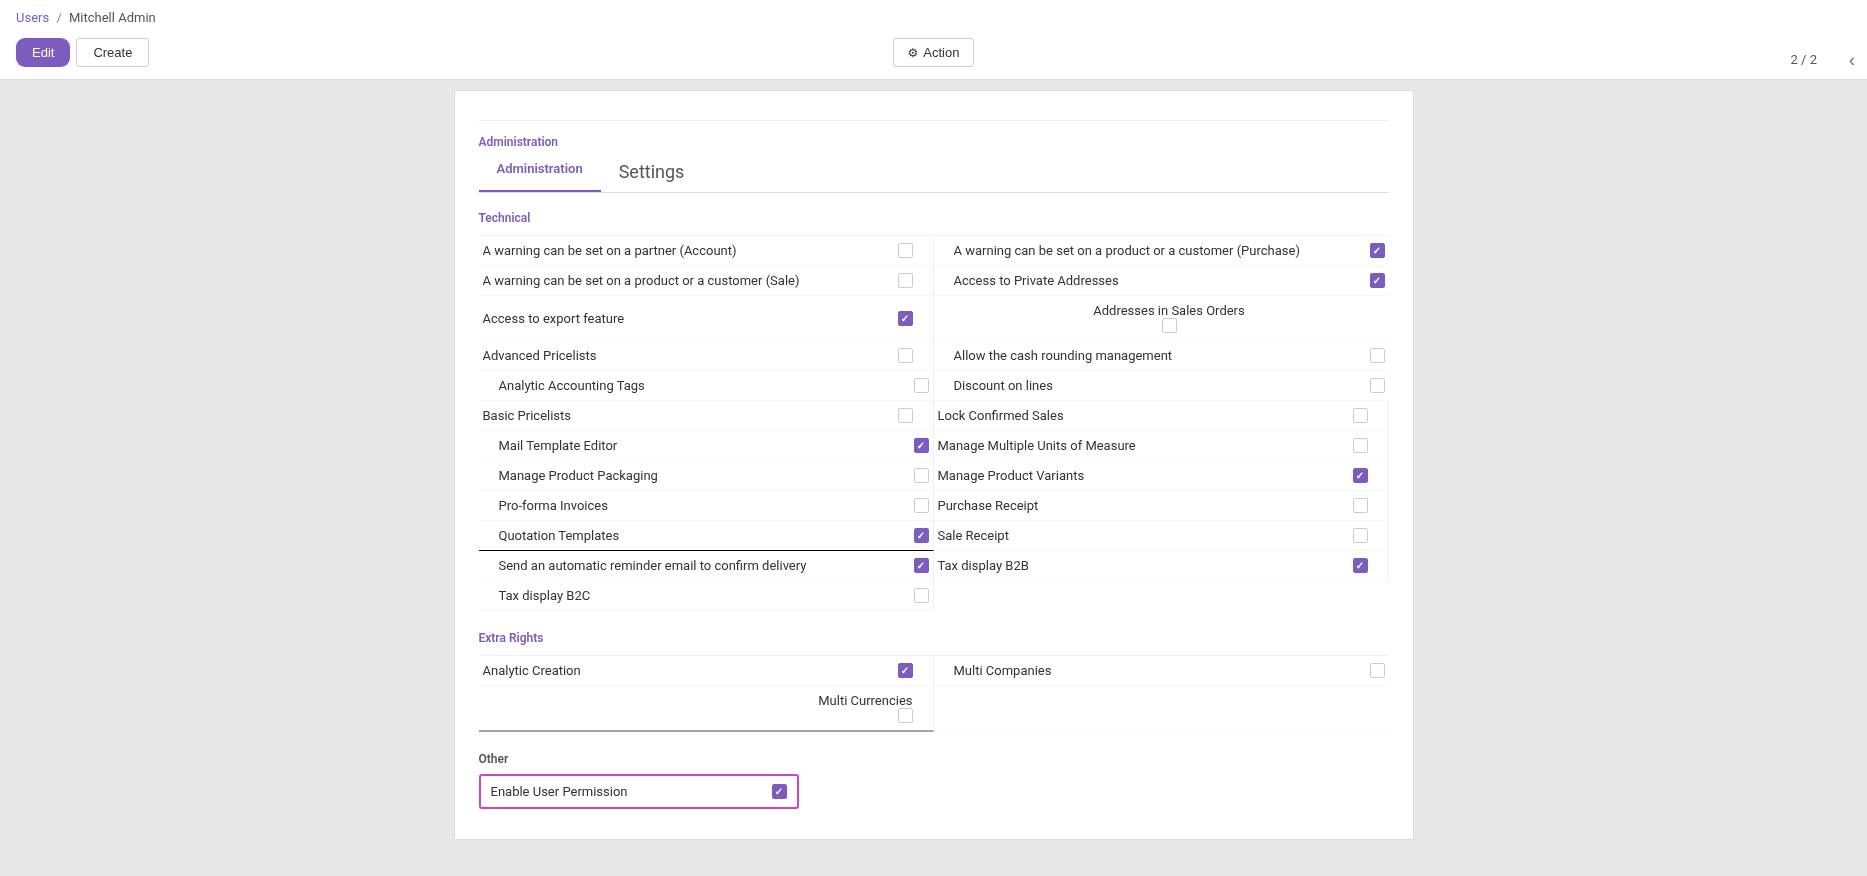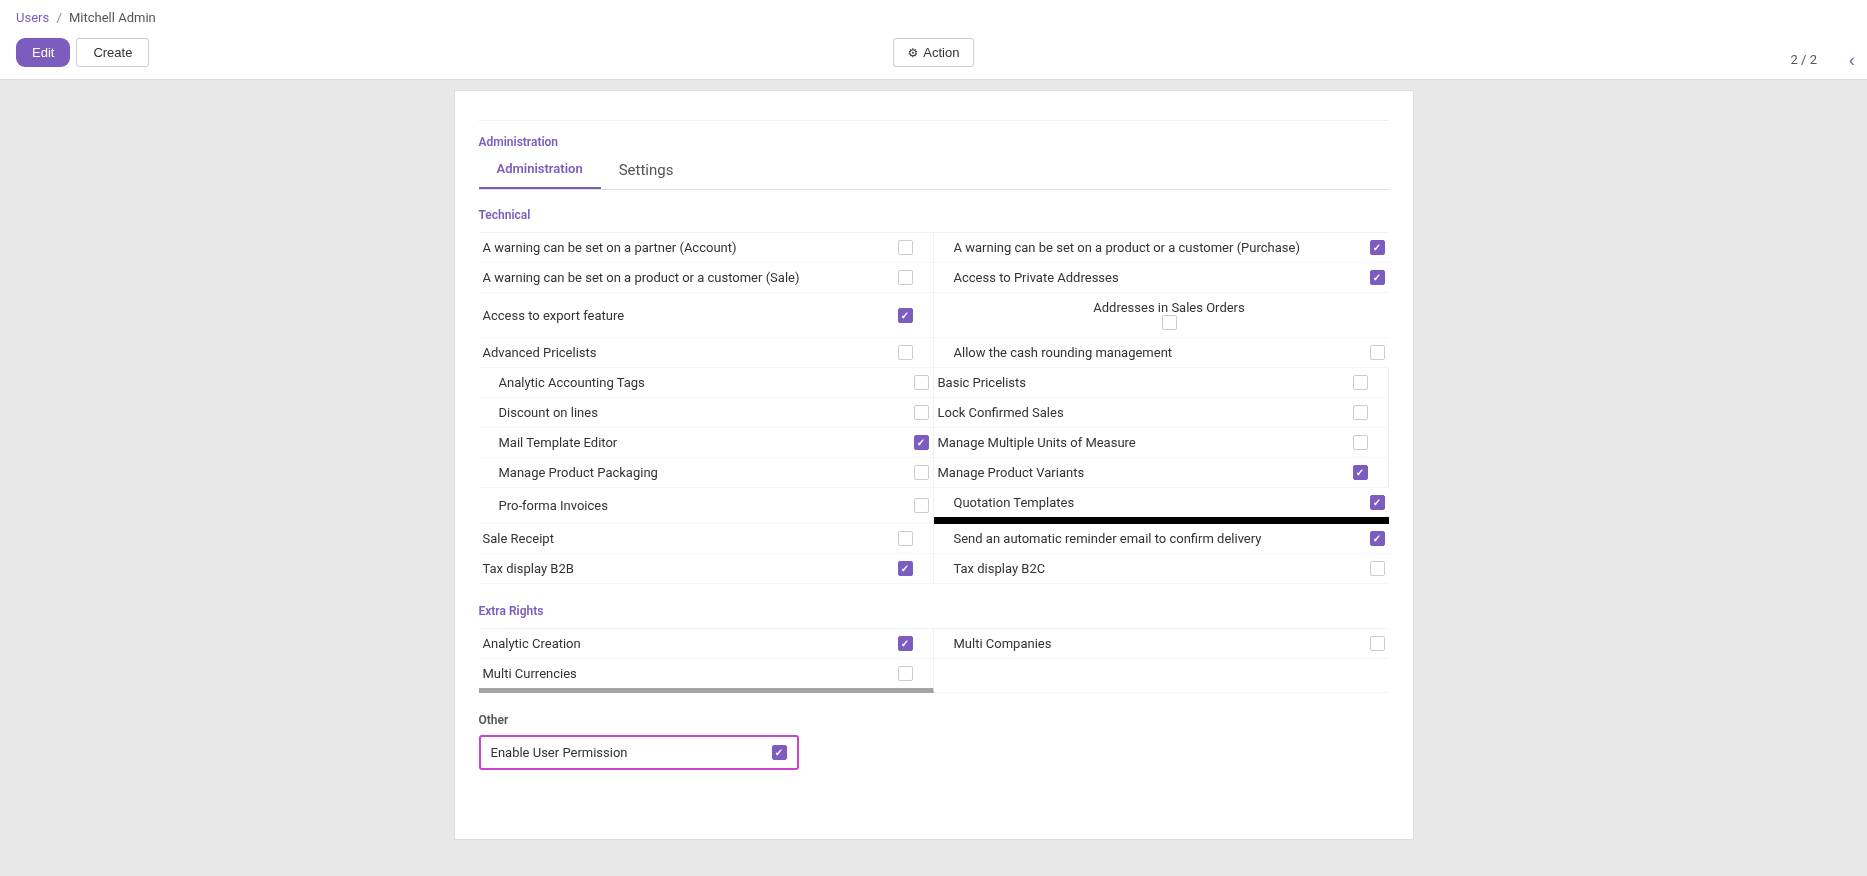--- a/index.html
+++ b/index.html
@@ -77,21 +77,21 @@
     <div style="height:30px; border-bottom:1px solid #eee; display:flex; align-items:center;">
       
     </div>
 
     <div style="color:#7c5cbf; font-weight:600; font-size:12px; margin: 14px 0 4px 0;">Administration</div>
 
     <div style="display:flex; border-bottom:1px solid #ddd; margin-bottom:18px;">
       <div style="padding:8px 18px; font-size:13px; color:#7c5cbf; font-weight:600; border-bottom:2px solid #7c5cbf; cursor:pointer;">
         <span>Administration</span>
       </div>
-      <div style="padding:8px 18px; font-size:15px; color:#555; border-bottom:2px solid transparent; cursor:pointer;">
+      <div style="padding:8px 18px; font-size:18px; color:#555; border-bottom:2px solid transparent; cursor:pointer;">
         <span>Settings</span>
       </div>
     </div>
 
     <div style="color:#7c5cbf; font-weight:600; font-size:12px; margin-bottom:10px;">Technical</div>
 
     <div style="display:grid; grid-template-columns:1fr 1fr; border-top:1px solid #f0f0f0;">
 
       <div class="permission-row" style="display:flex; align-items:center; justify-content:space-between; padding:7px 20px 7px 4px; border-bottom:1px solid #f5f5f5; border-right:1px solid #f0f0f0;">
         <span>A warning can be set on a partner (Account)</span>
@@ -127,28 +127,28 @@
       <div class="permission-row" style="display:flex; align-items:center; justify-content:space-between; padding:7px 4px 7px 20px; border-bottom:1px solid #f5f5f5;">
         <span>Allow the cash rounding management</span>
         <div style="width:15px;height:15px;border:1px solid #ccc;border-radius:2px;background:#fff;flex-shrink:0;cursor:pointer;"></div>
       </div>
 
       <div class="permission-row" style="display:flex; align-items:center; justify-content:space-between; padding:7px 4px 7px 20px; border-bottom:1px solid #f5f5f5;">
         <span>Analytic Accounting Tags</span>
         <div style="width:15px;height:15px;border:1px solid #ccc;border-radius:2px;background:#fff;flex-shrink:0;cursor:pointer;"></div>
       </div>
 
+      <div class="permission-row" style="display:flex; align-items:center; justify-content:space-between; padding:7px 4px 7px 20px; border-bottom:1px solid #f5f5f5;">
+        <span>Discount on lines</span>
+        <div style="width:15px;height:15px;border:1px solid #ccc;border-radius:2px;background:#fff;flex-shrink:0;cursor:pointer;"></div>
+      </div>
       <div class="permission-row" style="display:flex; align-items:center; justify-content:space-between; padding:7px 20px 7px 4px; border-bottom:1px solid #f5f5f5; border-right:1px solid #f0f0f0;">
         <span>Basic Pricelists</span>
         <div style="width:15px;height:15px;border:1px solid #ccc;border-radius:2px;background:#fff;flex-shrink:0;cursor:pointer;"></div>
       </div>
-      <div class="permission-row" style="display:flex; align-items:center; justify-content:space-between; padding:7px 4px 7px 20px; border-bottom:1px solid #f5f5f5;">
-        <span>Discount on lines</span>
-        <div style="width:15px;height:15px;border:1px solid #ccc;border-radius:2px;background:#fff;flex-shrink:0;cursor:pointer;"></div>
-      </div>
 
       <div class="permission-row" style="display:flex; align-items:center; justify-content:space-between; padding:7px 20px 7px 4px; border-bottom:1px solid #f5f5f5; border-right:1px solid #f0f0f0;">
         <span>Lock Confirmed Sales</span>
         <div style="width:15px;height:15px;border:1px solid #ccc;border-radius:2px;background:#fff;flex-shrink:0;cursor:pointer;"></div>
       </div>
       <div class="permission-row" style="display:flex; align-items:center; justify-content:space-between; padding:7px 4px 7px 20px; border-bottom:1px solid #f5f5f5;">
         <span>Mail Template Editor</span>
         <div style="width:15px;height:15px;border:1px solid #7c5cbf;border-radius:2px;background:#7c5cbf;display:flex;align-items:center;justify-content:center;flex-shrink:0;cursor:pointer;color:#fff;font-size:10px;font-weight:bold;">✓</div>
       </div>
 
@@ -163,21 +163,25 @@
 
       <div class="permission-row" style="display:flex; align-items:center; justify-content:space-between; padding:7px 20px 7px 4px; border-bottom:1px solid #f5f5f5; border-right:1px solid #f0f0f0;">
         <span>Manage Product Variants</span>
         <div style="width:15px;height:15px;border:1px solid #7c5cbf;border-radius:2px;background:#7c5cbf;display:flex;align-items:center;justify-content:center;flex-shrink:0;cursor:pointer;color:#fff;font-size:10px;font-weight:bold;">✓</div>
       </div>
       <div class="permission-row" style="display:flex; align-items:center; justify-content:space-between; padding:7px 4px 7px 20px; border-bottom:1px solid #f5f5f5;">
         <span>Pro-forma Invoices</span>
         <div style="width:15px;height:15px;border:1px solid #ccc;border-radius:2px;background:#fff;flex-shrink:0;cursor:pointer;"></div>
       </div>
 
-      <div class="permission-row" style="display:flex; align-items:flex-start; justify-content:space-between; padding:7px 4px 7px 20px; border-bottom:7px solid #000000;">
+      <div class="permission-row" style="display:flex; align-items:center; justify-content:space-between; padding:7px 20px 7px 4px; border-bottom:1px solid #f5f5f5; border-right:1px solid #f0f0f0;">
+        <span>Purchase Receipt</span>
+        <div style="width:15px;height:15px;border:1px solid #ccc;border-radius:2px;background:#fff;flex-shrink:0;cursor:pointer;"></div>
+      </div>
+      <div class="permission-row" style="display:flex; align-items:flex-start; justify-content:space-between; padding:7px 4px 7px 20px; border-bottom:1px solid #000000;">
         <span>Quotation Templates</span>
         <div style="width:15px;height:15px;border:1px solid #7c5cbf;border-radius:2px;background:#7c5cbf;display:flex;align-items:center;justify-content:center;flex-shrink:0;cursor:pointer;color:#fff;font-size:10px;font-weight:bold;">✓</div>
       </div>
 
       <div class="permission-row" style="display:flex; align-items:center; justify-content:space-between; padding:7px 20px 7px 4px; border-bottom:1px solid #f5f5f5; border-right:1px solid #f0f0f0;">
         <span>Sale Receipt</span>
         <div style="width:15px;height:15px;border:1px solid #ccc;border-radius:2px;background:#fff;flex-shrink:0;cursor:pointer;"></div>
       </div>
       <div class="permission-row" style="display:flex; align-items:center; justify-content:space-between; padding:7px 4px 7px 20px; border-bottom:1px solid #f5f5f5;">
         <span>Send an automatic reminder email to confirm delivery</span>
@@ -200,21 +204,21 @@
 
       <div class="permission-row" style="display:flex; align-items:center; justify-content:space-between; padding:7px 20px 7px 4px; border-bottom:1px solid #f5f5f5; border-right:1px solid #f0f0f0;">
         <span>Analytic Creation</span>
         <div style="width:15px;height:15px;border:1px solid #7c5cbf;border-radius:2px;background:#7c5cbf;display:flex;align-items:center;justify-content:center;flex-shrink:0;cursor:pointer;color:#fff;font-size:10px;font-weight:bold;">✓</div>
       </div>
       <div class="permission-row" style="display:flex; align-items:center; justify-content:space-between; padding:7px 4px 7px 20px; border-bottom:1px solid #f5f5f5;">
         <span>Multi Companies</span>
         <div style="width:15px;height:15px;border:1px solid #ccc;border-radius:2px;background:#fff;flex-shrink:0;cursor:pointer;"></div>
       </div>
 
-      <div class="permission-row" style="display:flex; align-items:flex-end; justify-content:space-between; padding:7px 20px 7px 4px; border-bottom:5px solid #a3a3a3; border-right:1px solid #f0f0f0;">
+      <div class="permission-row" style="display:flex; align-items:flex-end; justify-content:space-between; padding:7px 20px 7px 4px; border-bottom:2px solid #a3a3a3; border-right:1px solid #f0f0f0;flex-direction:column;">
         <span>Multi Currencies</span>
         <div style="width:15px;height:15px;border:1px solid #ccc;border-radius:2px;background:#fff;flex-shrink:0;cursor:pointer;"></div>
       </div>
       <div class="permission-row" style="padding:7px 4px 7px 20px; border-bottom:1px solid #f5f5f5;">
         
       </div>
     </div>
 
     <div style="color:#555; font-weight:600; font-size:12px; margin: 20px 0 8px 0;">Other</div>
 

